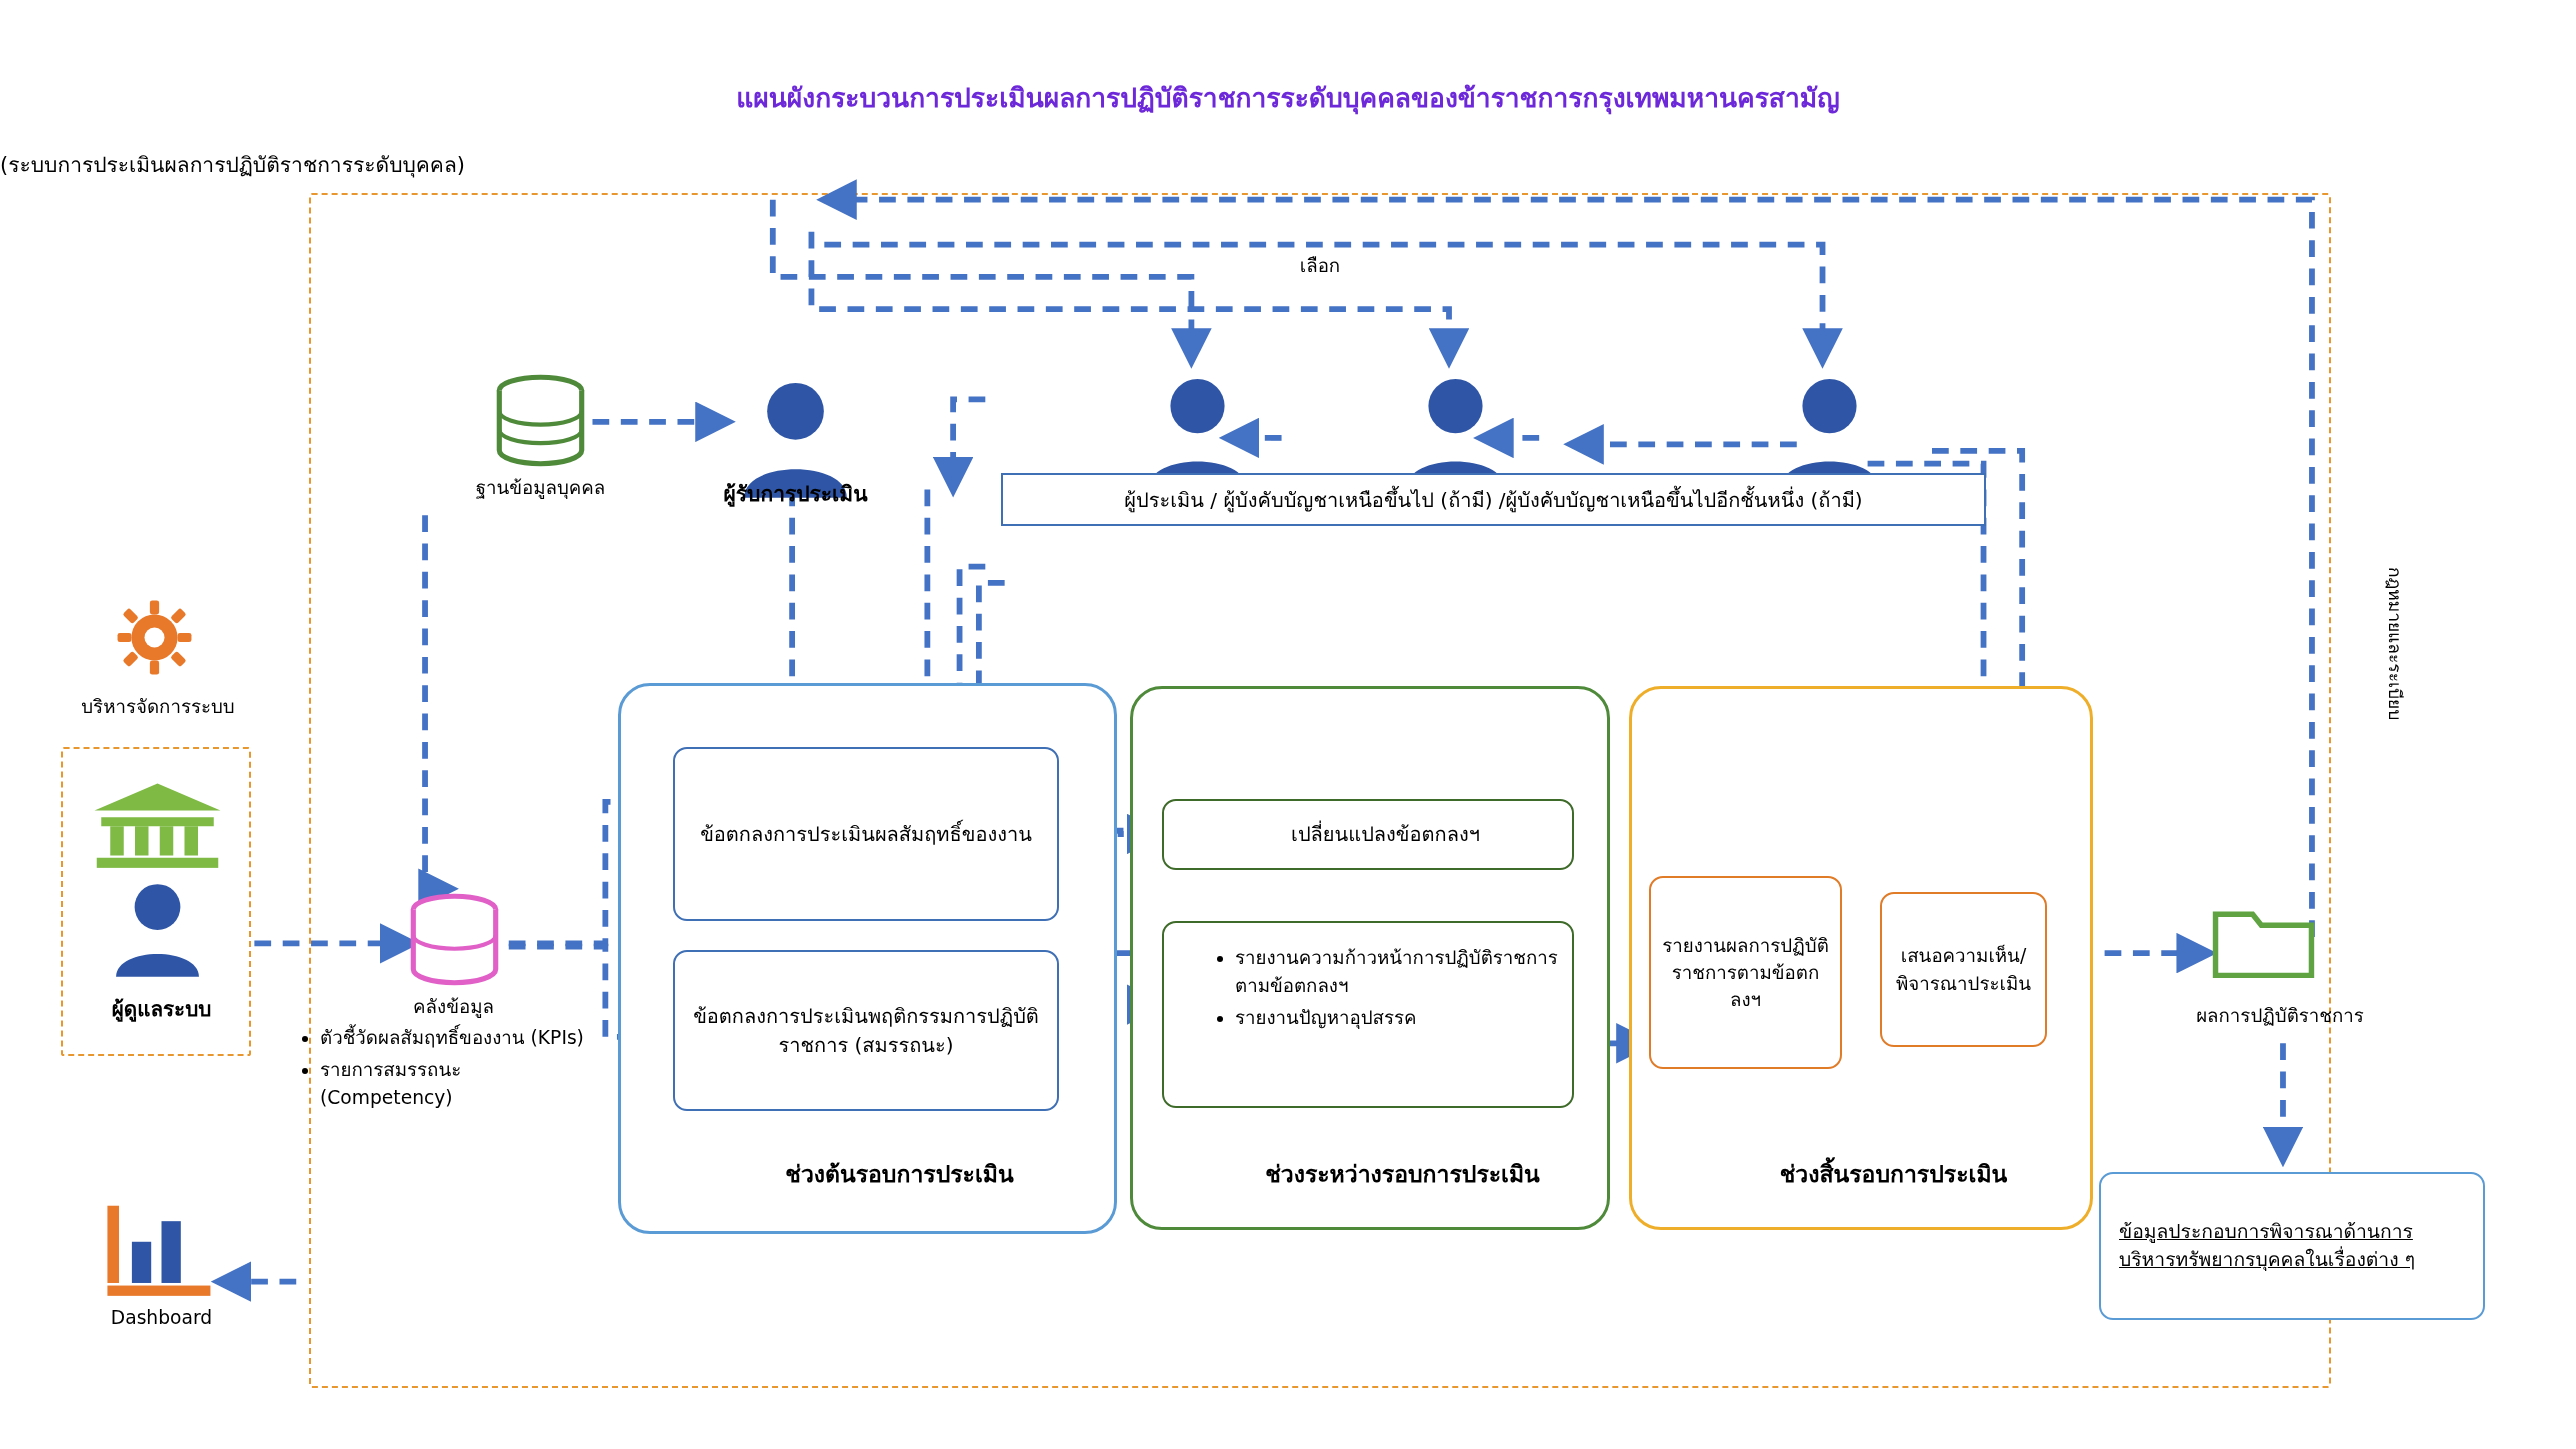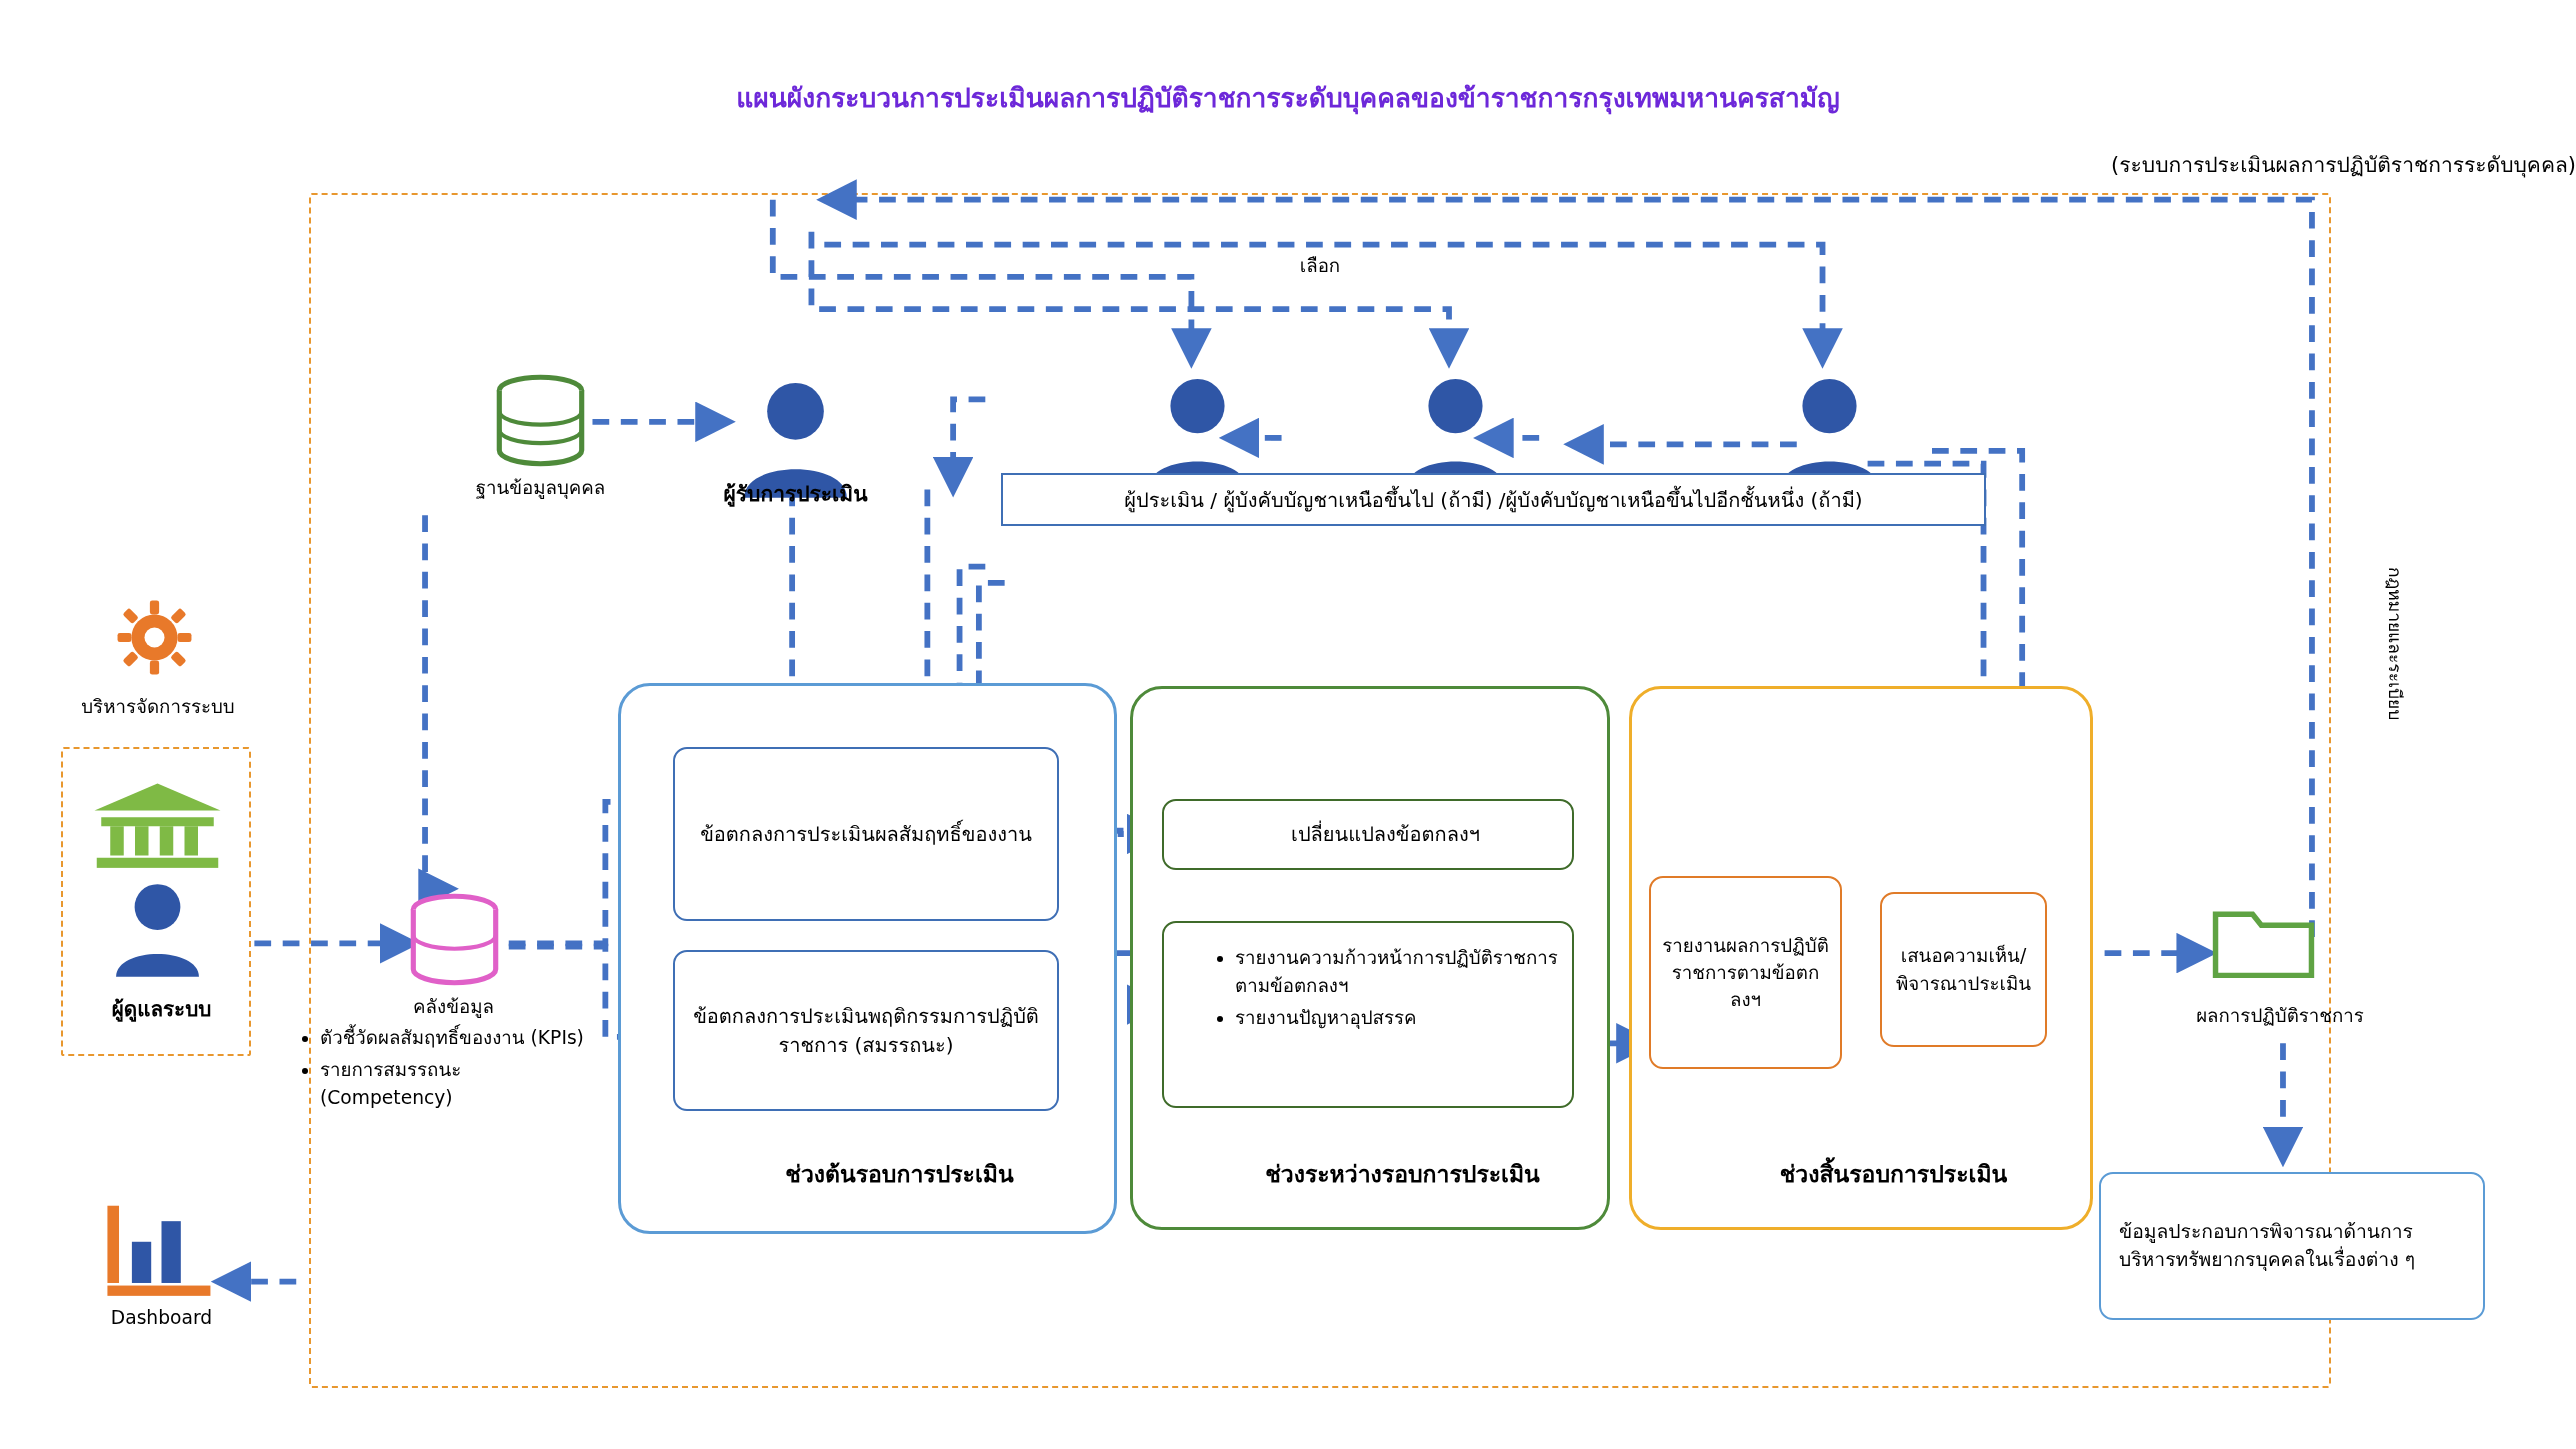--- a/index.html
+++ b/index.html
@@ -32,21 +32,21 @@
 
   .title {
     left: 0; top: 77px; width: 2576px;
     text-align: center;
     font-size: 26.4px;
     font-weight: bold;
     color: #6d28d9;
   }
   .subtitle {
     left: 0; top: 148px; width: 2576px;
-    text-align: right;
+    text-align: left;
     font-size: 21px;
     color: #000000;
   }
 
   .dashed-outer {
     left: 309px; top: 193px; width: 2022px; height: 1195px;
     border: 2.6px dashed #E8972E;
     border-radius: 2.6px;
   }
   .dashed-admin {
@@ -317,20 +317,20 @@
   </div>
   <div class="stage-label" style="left:1623px; top:1156px; width:477px;">ช่วงสิ้นรอบการประเมิน</div>
 
   <div class="node" style="left:2209px; top:892px; width:109px; height:97px;">
     <svg viewBox="0 0 100 80" width="109" height="97">
       <path d="M6,16 L40,16 L48,26 L94,26 L94,72 L6,72 Z" fill="#ffffff" stroke="#5FA343" stroke-width="5"></path>
     </svg>
   </div>
   <div class="txt caption" style="left:2145px; top:1001px; width:270px;">ผลการปฏิบัติราชการ</div>
 
-  <div class="node rbox rbox-lightblue" style="left:2099px; top:1172px; width:386px; height:148px; font-size:19.3px; text-align:left; justify-content:flex-start; padding:13px 18px;">
+  <div class="node rbox rbox-lightblue" style="left:2099px; top:1172px; width:386px; height:148px; font-size:19.3px; text-align:left; justify-content:flex-start; padding:13px 18px;text-decoration:underline;">
     <span>ข้อมูลประกอบการพิจารณาด้านการบริหารทรัพยากรบุคคลในเรื่องต่าง ๆ</span>
   </div>
 
   <div class="rotated" style="left:2409px; top:567px;">กฎหมายและระเบียบ</div>
 
 </div>
 
 
 </body></html>

